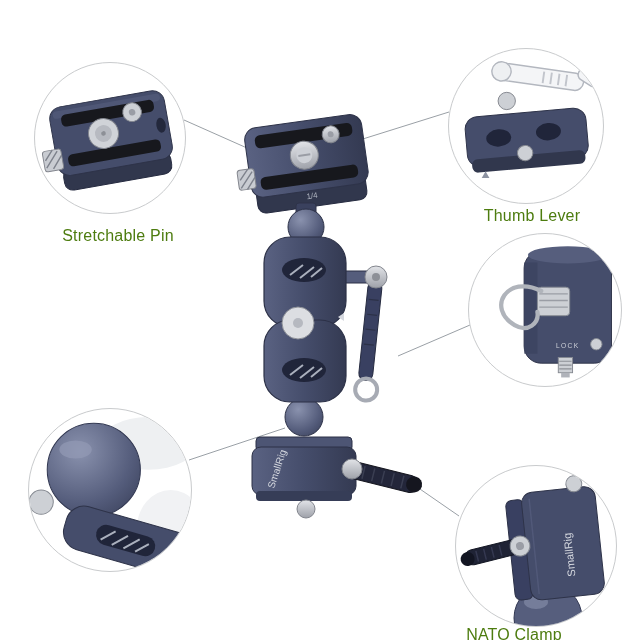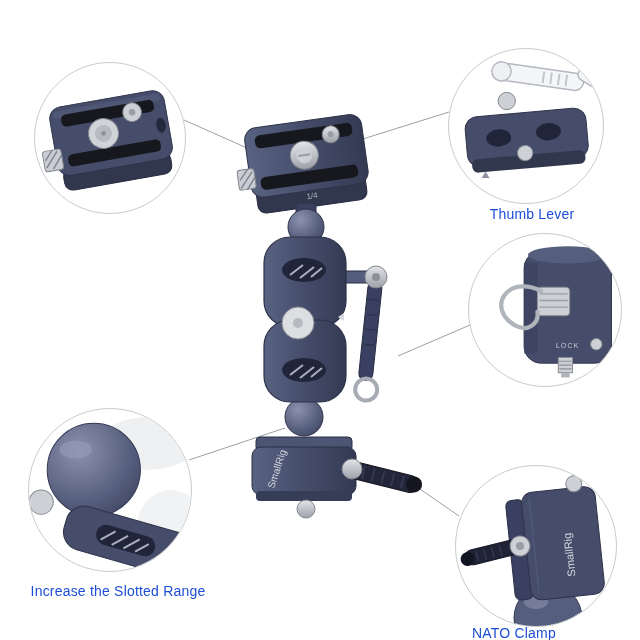--- a/index.html
+++ b/index.html
@@ -8,21 +8,21 @@
     font-family:"Liberation Sans", sans-serif; overflow:hidden;
   }
   .overlay { position:absolute; left:0; top:0; width:640px; height:640px; pointer-events:none; }
   .inset {
     position:absolute; border-radius:50%; border:1.5px solid #c9cbcd;
     background:#ffffff; overflow:hidden; box-sizing:border-box;
   }
   .inset svg { width:100%; height:100%; display:block; }
   .product-svg { position:absolute; left:210px; top:85px; width:220px; height:490px; }
   .label {
-    position:absolute; font-size:14px; color:#1d4ed8; text-align:center;
+    position:absolute; font-size:16px; color:#4d7c0f; text-align:center;
     letter-spacing:.2px; line-height:1.2;
   }
   svg text { font-family:"Liberation Sans", sans-serif; }
   .c1 { left:34px;  top:62px;  width:152px; height:152px; }
   .c2 { left:448px; top:48px;  width:156px; height:156px; }
   .c3 { left:468px; top:233px; width:154px; height:154px; }
   .c4 { left:28px;  top:408px; width:164px; height:164px; }
   .c5 { left:455px; top:465px; width:162px; height:162px; }
   .l1 { left:38px;  top:226px; width:160px; }
   .l2 { left:452px; top:206px; width:160px; }
@@ -215,17 +215,17 @@
       <g transform="rotate(-14 64 80)">
         <rect x="8" y="72" width="56" height="15" rx="7" fill="#1f2335" stroke="#121522"></rect>
         <path d="M20 74 v11 M28 74 v11 M36 74 v11 M44 74 v11" stroke="#343850" stroke-width="1.5"></path>
         <circle cx="10" cy="80" r="7" fill="#121522"></circle>
         <circle cx="64" cy="80" r="10" fill="#cdd0d5" stroke="#868a92"></circle>
         <circle cx="64" cy="80" r="4" fill="#9a9da5"></circle>
       </g>
     </svg>
   </div>
 
+  <div class="label l1">Stretchable Pin</div>
   <div class="label l2">Thumb Lever</div>
-  <div class="label l4">Increase the Slotted Range</div>
   <div class="label l5">NATO Clamp</div>
 
 </div>
 
 </body></html>

